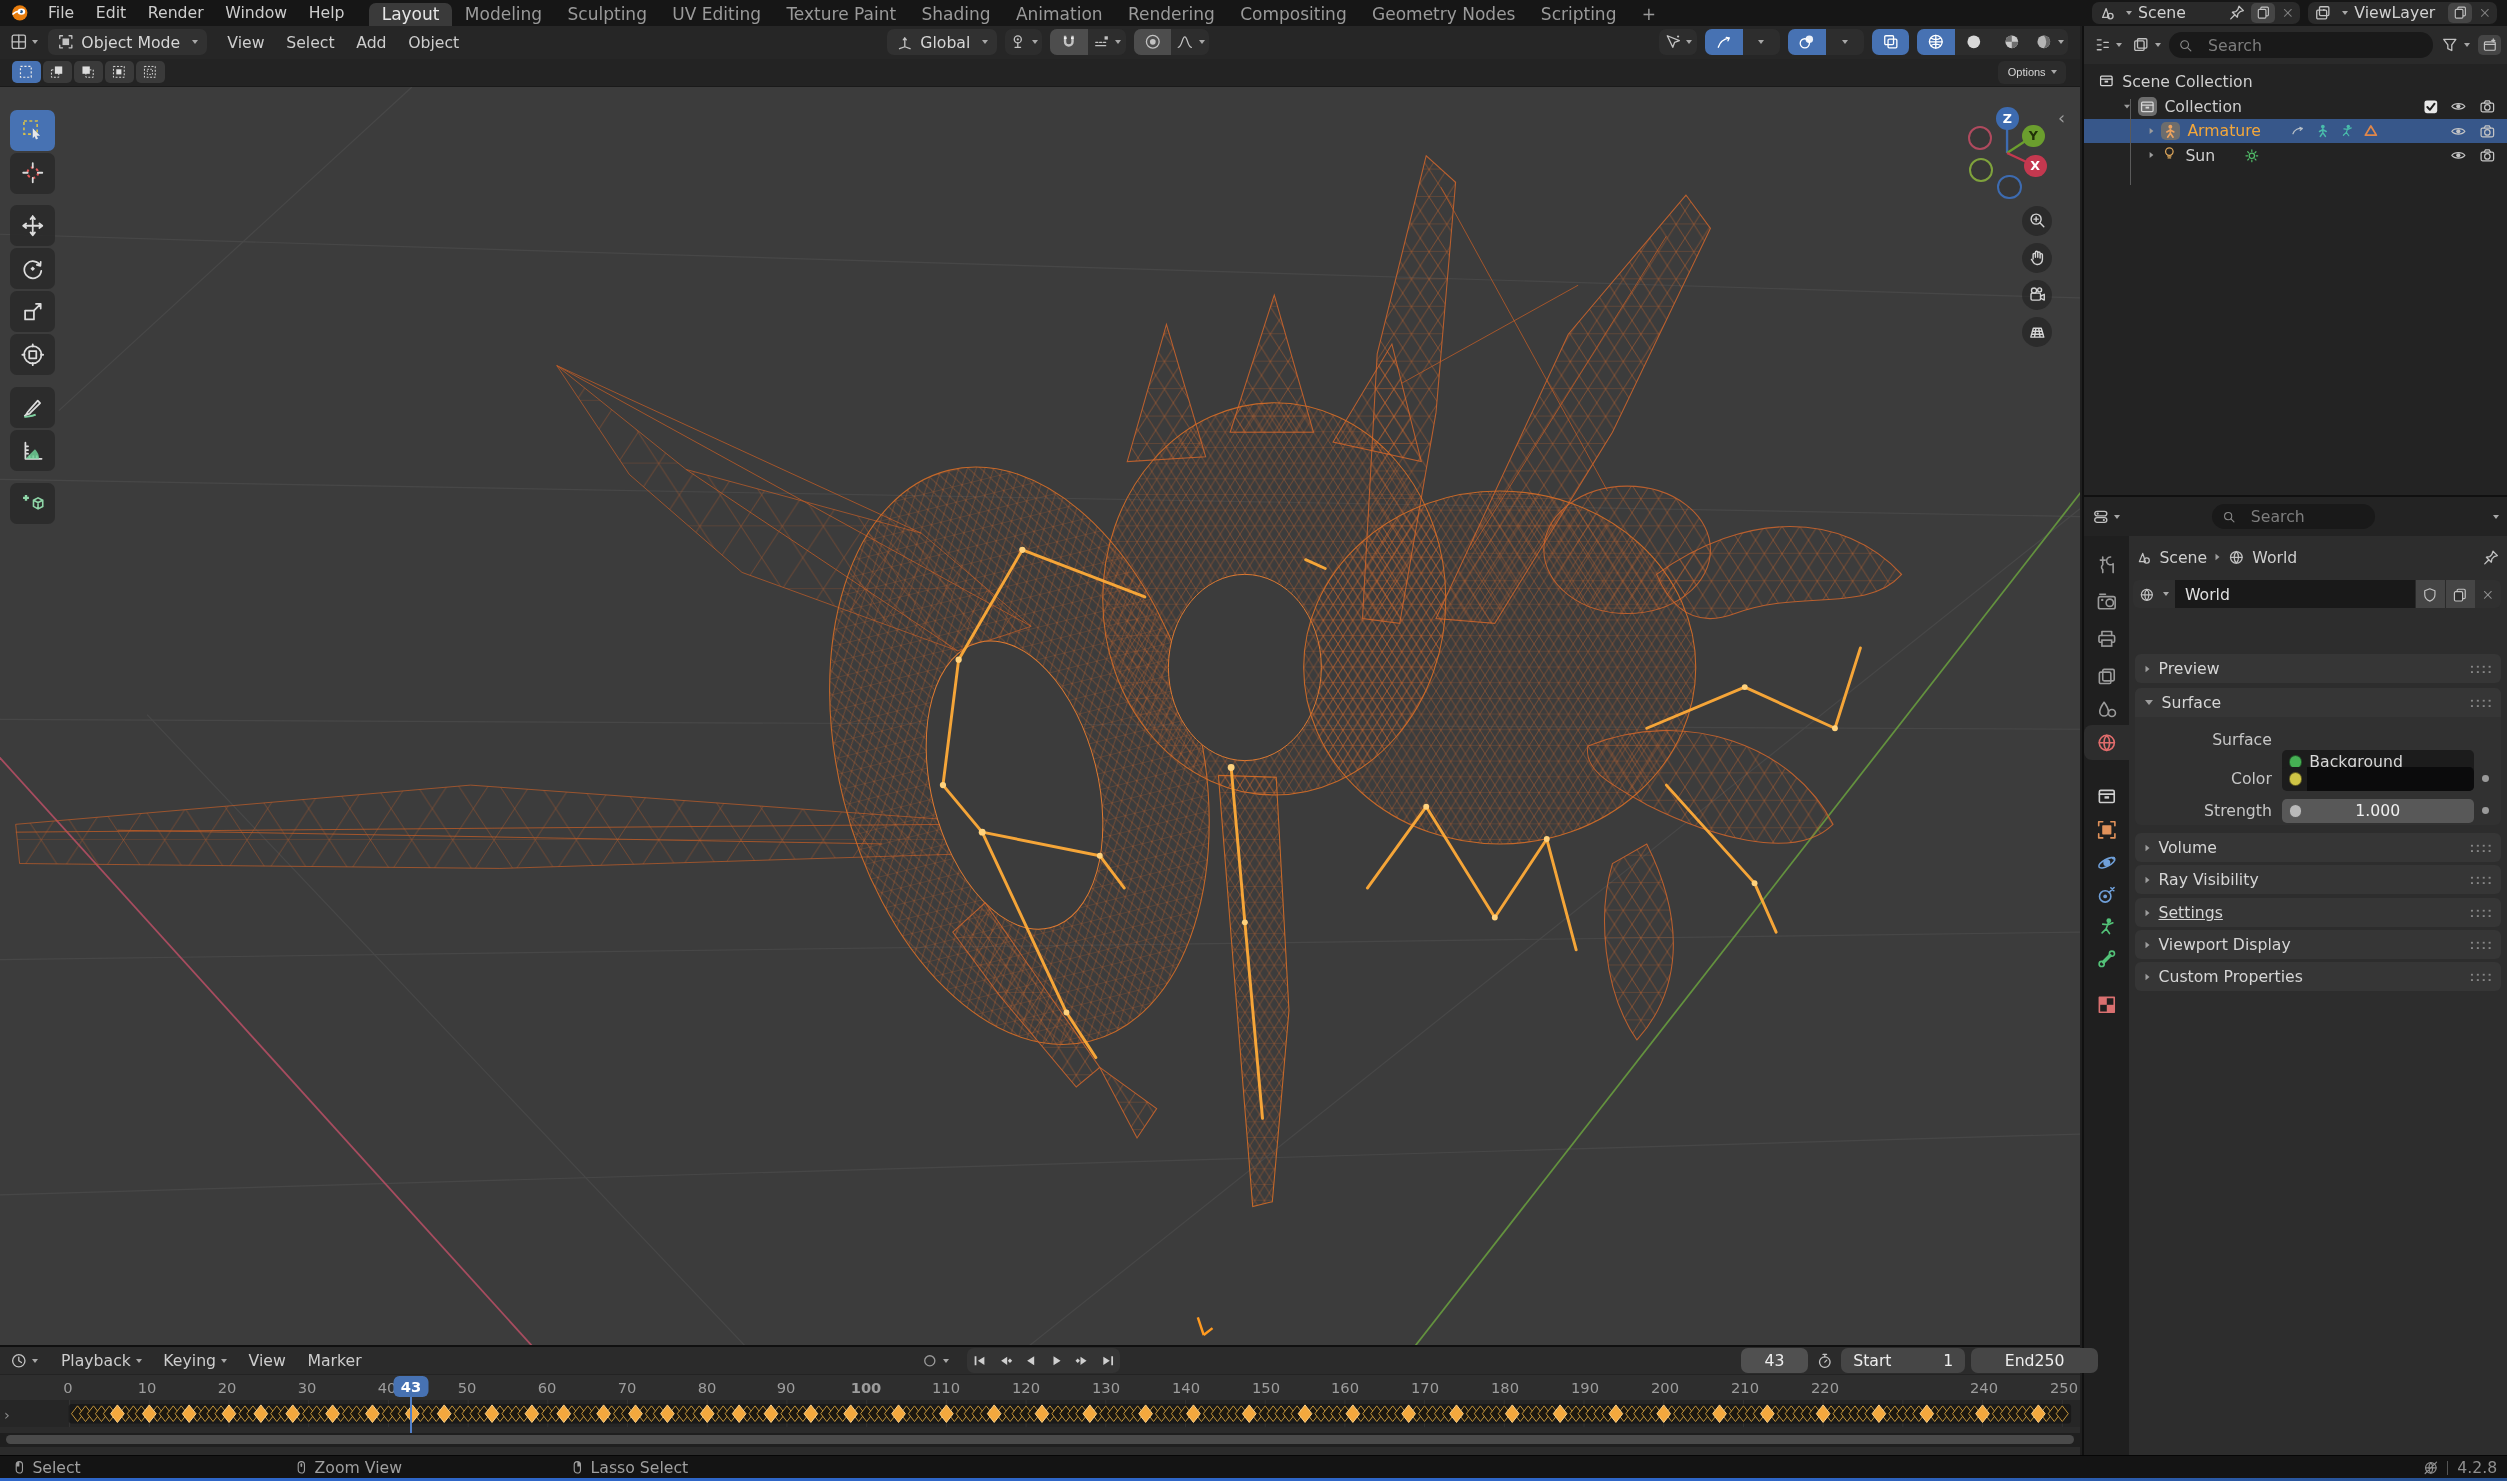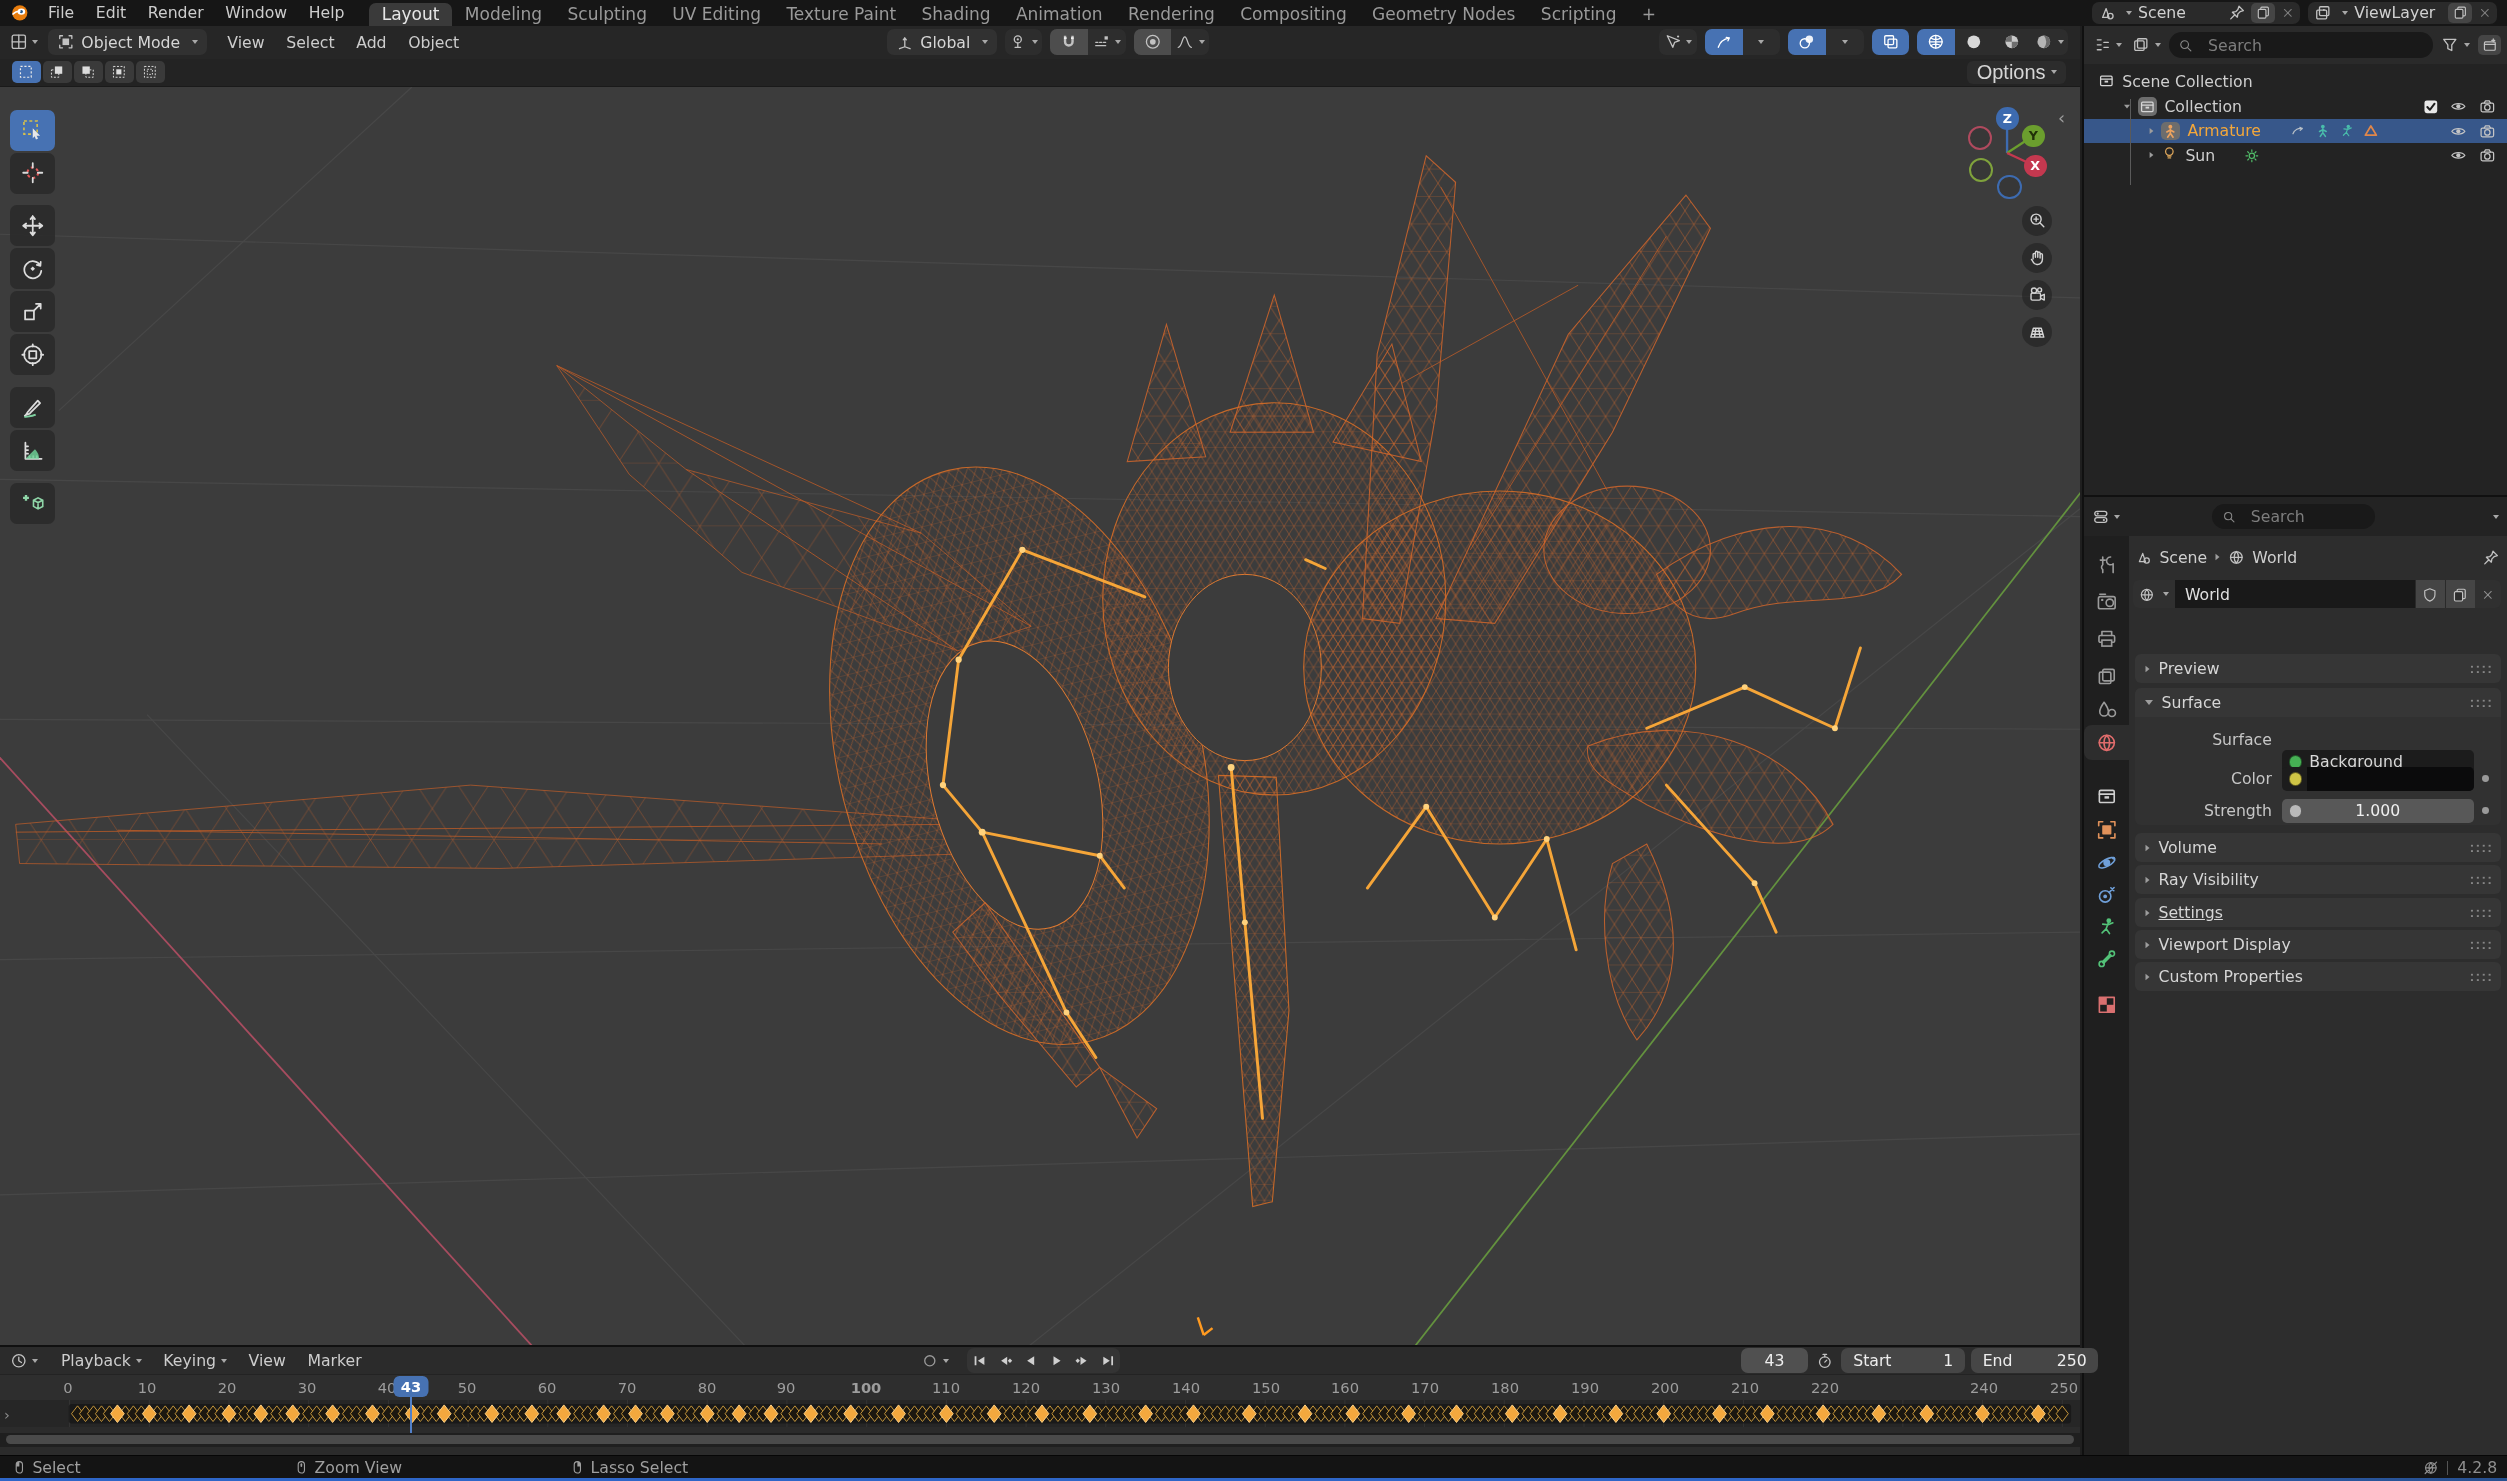--- a/index.html
+++ b/index.html
@@ -51,21 +51,21 @@
   #vp-overlay .stats{margin-top:12.7px;color:#e2e2e2}
   #vp-overlay .stats b{font-weight:normal;margin-left:33px}
   
   #nav-gizmo{position:absolute;left:1952px;top:65px;width:118px;height:118px;z-index:25}
   .axdot{position:absolute;width:22.5px;height:22.5px;border-radius:50%;display:flex;align-items:center;justify-content:center;
          font-size:12.7px;font-weight:bold;color:#fff}
   .axneg{position:absolute;width:20.6px;height:20.6px;border-radius:50%;background:rgba(40,40,40,.25)}
   .navbtn{position:absolute;width:30px;height:30px;border-radius:50%;background:rgba(30,30,30,.55);display:flex;align-items:center;justify-content:center;z-index:25}
   .navbtn .i{width:18.6px;height:18.6px;color:#d5d5d5}
   #vp-collapse{position:absolute;left:2058px;top:82px;color:#9d9d9d;font-size:17.6px;z-index:25}
-  #options-btn{position:absolute;right:13.7px;top:2px;height:23.5px;display:flex;align-items:center;background:#2c2c2c;border-radius:5.9px;padding:0 9.8px;font-size:20px;color:#d6d6d6}
+  #options-btn{position:absolute;right:13.7px;top:2px;height:23.5px;display:flex;align-items:center;background:#2c2c2c;border-radius:5.9px;padding:0 9.8px;font-size:11px;color:#d6d6d6}
   
   #outliner{left:2082px;top:25.5px;width:425px;height:469px;background:#232323;border-left:2px solid #101010}
   #ol-header{display:flex;align-items:center;padding:6.9px 7.8px 5.9px 7.8px;gap:5.9px;background:#2a2a2a}
   .hicon{display:flex;align-items:center;padding:0 2px}
   .search{flex:1;display:flex;align-items:center;background:#191919;border-radius:12.7px;height:25.5px;padding:0 9.8px;gap:13px}
   .search input{background:transparent;border:none;outline:none;color:#cfcfcf;font-size:15.7px;width:100%;font-family:"DejaVu Sans",sans-serif}
   .search input::placeholder{color:#7d7d7d}
   #ol-rows{position:relative;margin-top:5.9px}
   .olrow{position:relative;height:24.5px;display:flex;align-items:center;font-size:15.7px;color:#cfcfcf;padding-right:88px}
   .olrow.sel{background:#37578a;color:#fff}
@@ -1189,21 +1189,21 @@
               <svg viewBox="0 0 16 16" aria-hidden="true">
                 <circle cx="8" cy="9.2" r="4.8" stroke="currentColor" fill="none" stroke-width="1.2" stroke-linecap="round" stroke-linejoin="round"></circle>
                 <path d="M6.4 2.2 H9.6 M8 2.2 V4.4 M8 9.2 L9.8 7.4" stroke="currentColor" fill="none" stroke-width="1.2" stroke-linecap="round" stroke-linejoin="round"></path>
               </svg>
             </span>
           </span>
         <span class="tlfield" style="width:100px;justify-content:space-between;padding:0 11.8px">
           <span>Start</span>
             <span>1</span>
         </span>
-        <span class="tlfield" style="width:104px;justify-content:space-between;padding:0 11.8px">
+        <span class="tlfield" style="width:104px;justify-content:center;padding:0 11.8px">
           <span>End</span>
             <span>250</span>
         </span>
       </div>
     </div>
     <div id="tl-ruler">
         <span class="tick" style="left: 68px;">0</span>
         <span class="tick" style="left: 147px;">10</span>
         <span class="tick" style="left: 227px;">20</span>
         <span class="tick" style="left: 307px;">30</span>

